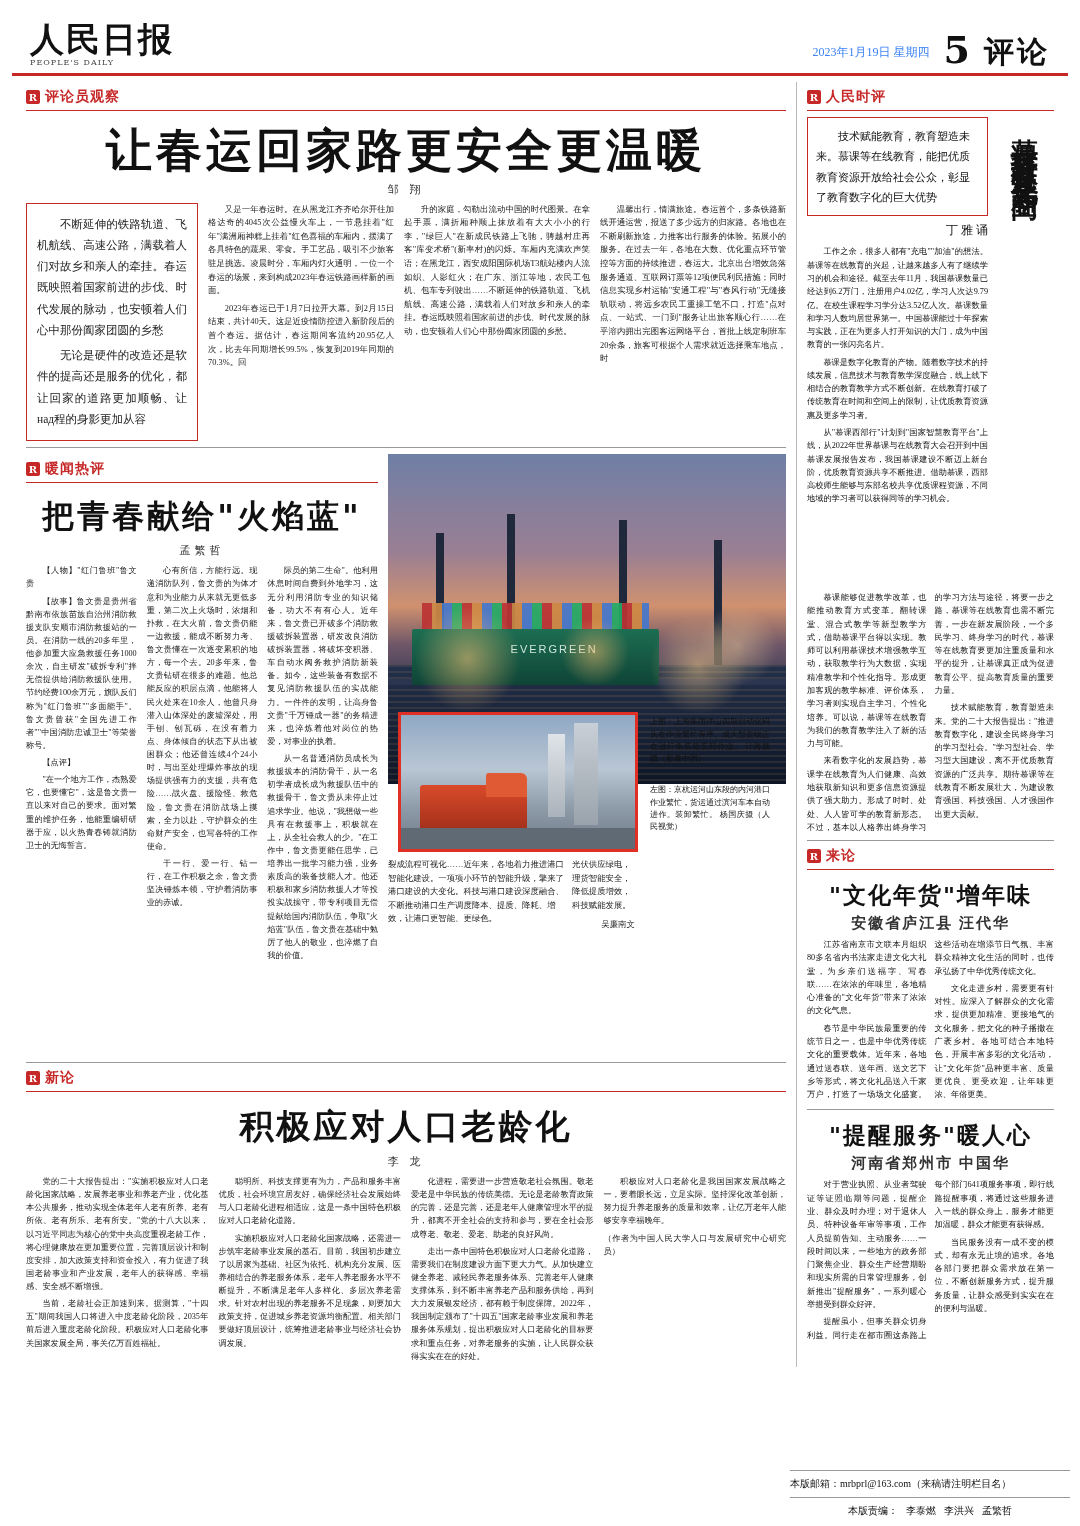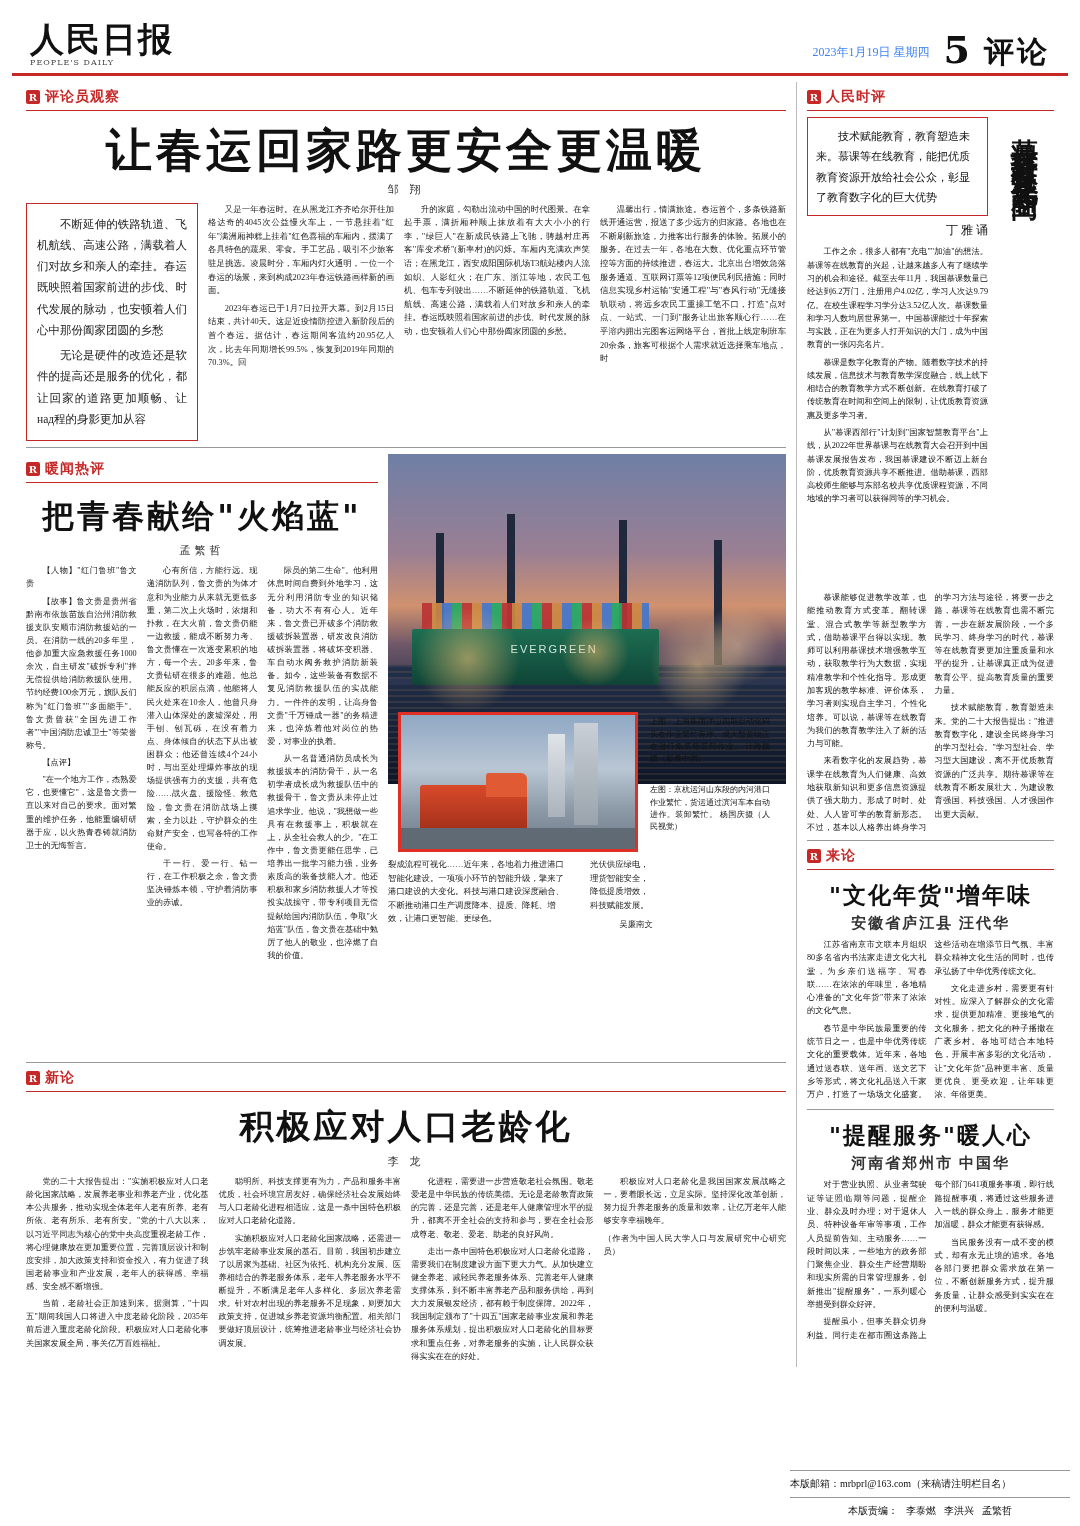--- a/index.html
+++ b/index.html
@@ -177,21 +177,21 @@
               <div class="tower2"></div>
               <div class="truck"></div>
               <div class="ground"></div>
             </div>
           </div>
           <div class="inset-cap" style="left:262px;top:262px;width:120px;">上图：上海集团洋山四期自动化码头在作业繁忙有序。成大型货物正在进行集装箱装卸作业。
 计海颜摄（影像中国）</div>
           <div class="inset-cap" style="left:262px;top:330px;width:120px;">左图：京杭运河山东段的内河港口作业繁忙，货运通过滨河车本自动进作。装卸繁忙。
 杨国庆摄（人民视觉）</div>
 
-          <div style="position:absolute;left:0;top:404px;width:398px;display:flex;gap:26px;">
+          <div style="position:absolute;left:0;top:404px;width:398px;display:flex;gap:8px;">
             <div style="width:176px;" class="photo-cap">裂成流程可视化……近年来，各地着力推进港口智能化建设。一项项小环节的智能升级，擎来了港口建设的大变化。科技与港口建设深度融合、不断推动港口生产调度降本、提质、降耗、增效，让港口更智能、更绿色。</div>
             <div style="width:92px;" class="photo-cap">
               <div>光伏供应绿电，</div>
               <div>理货智能安全，</div>
               <div>降低提质增效，</div>
               <div>科技赋能发展。</div>
               <div style="text-align:center;margin-top:6px;">吴廉南文</div>
             </div>
           </div>
         </div>

